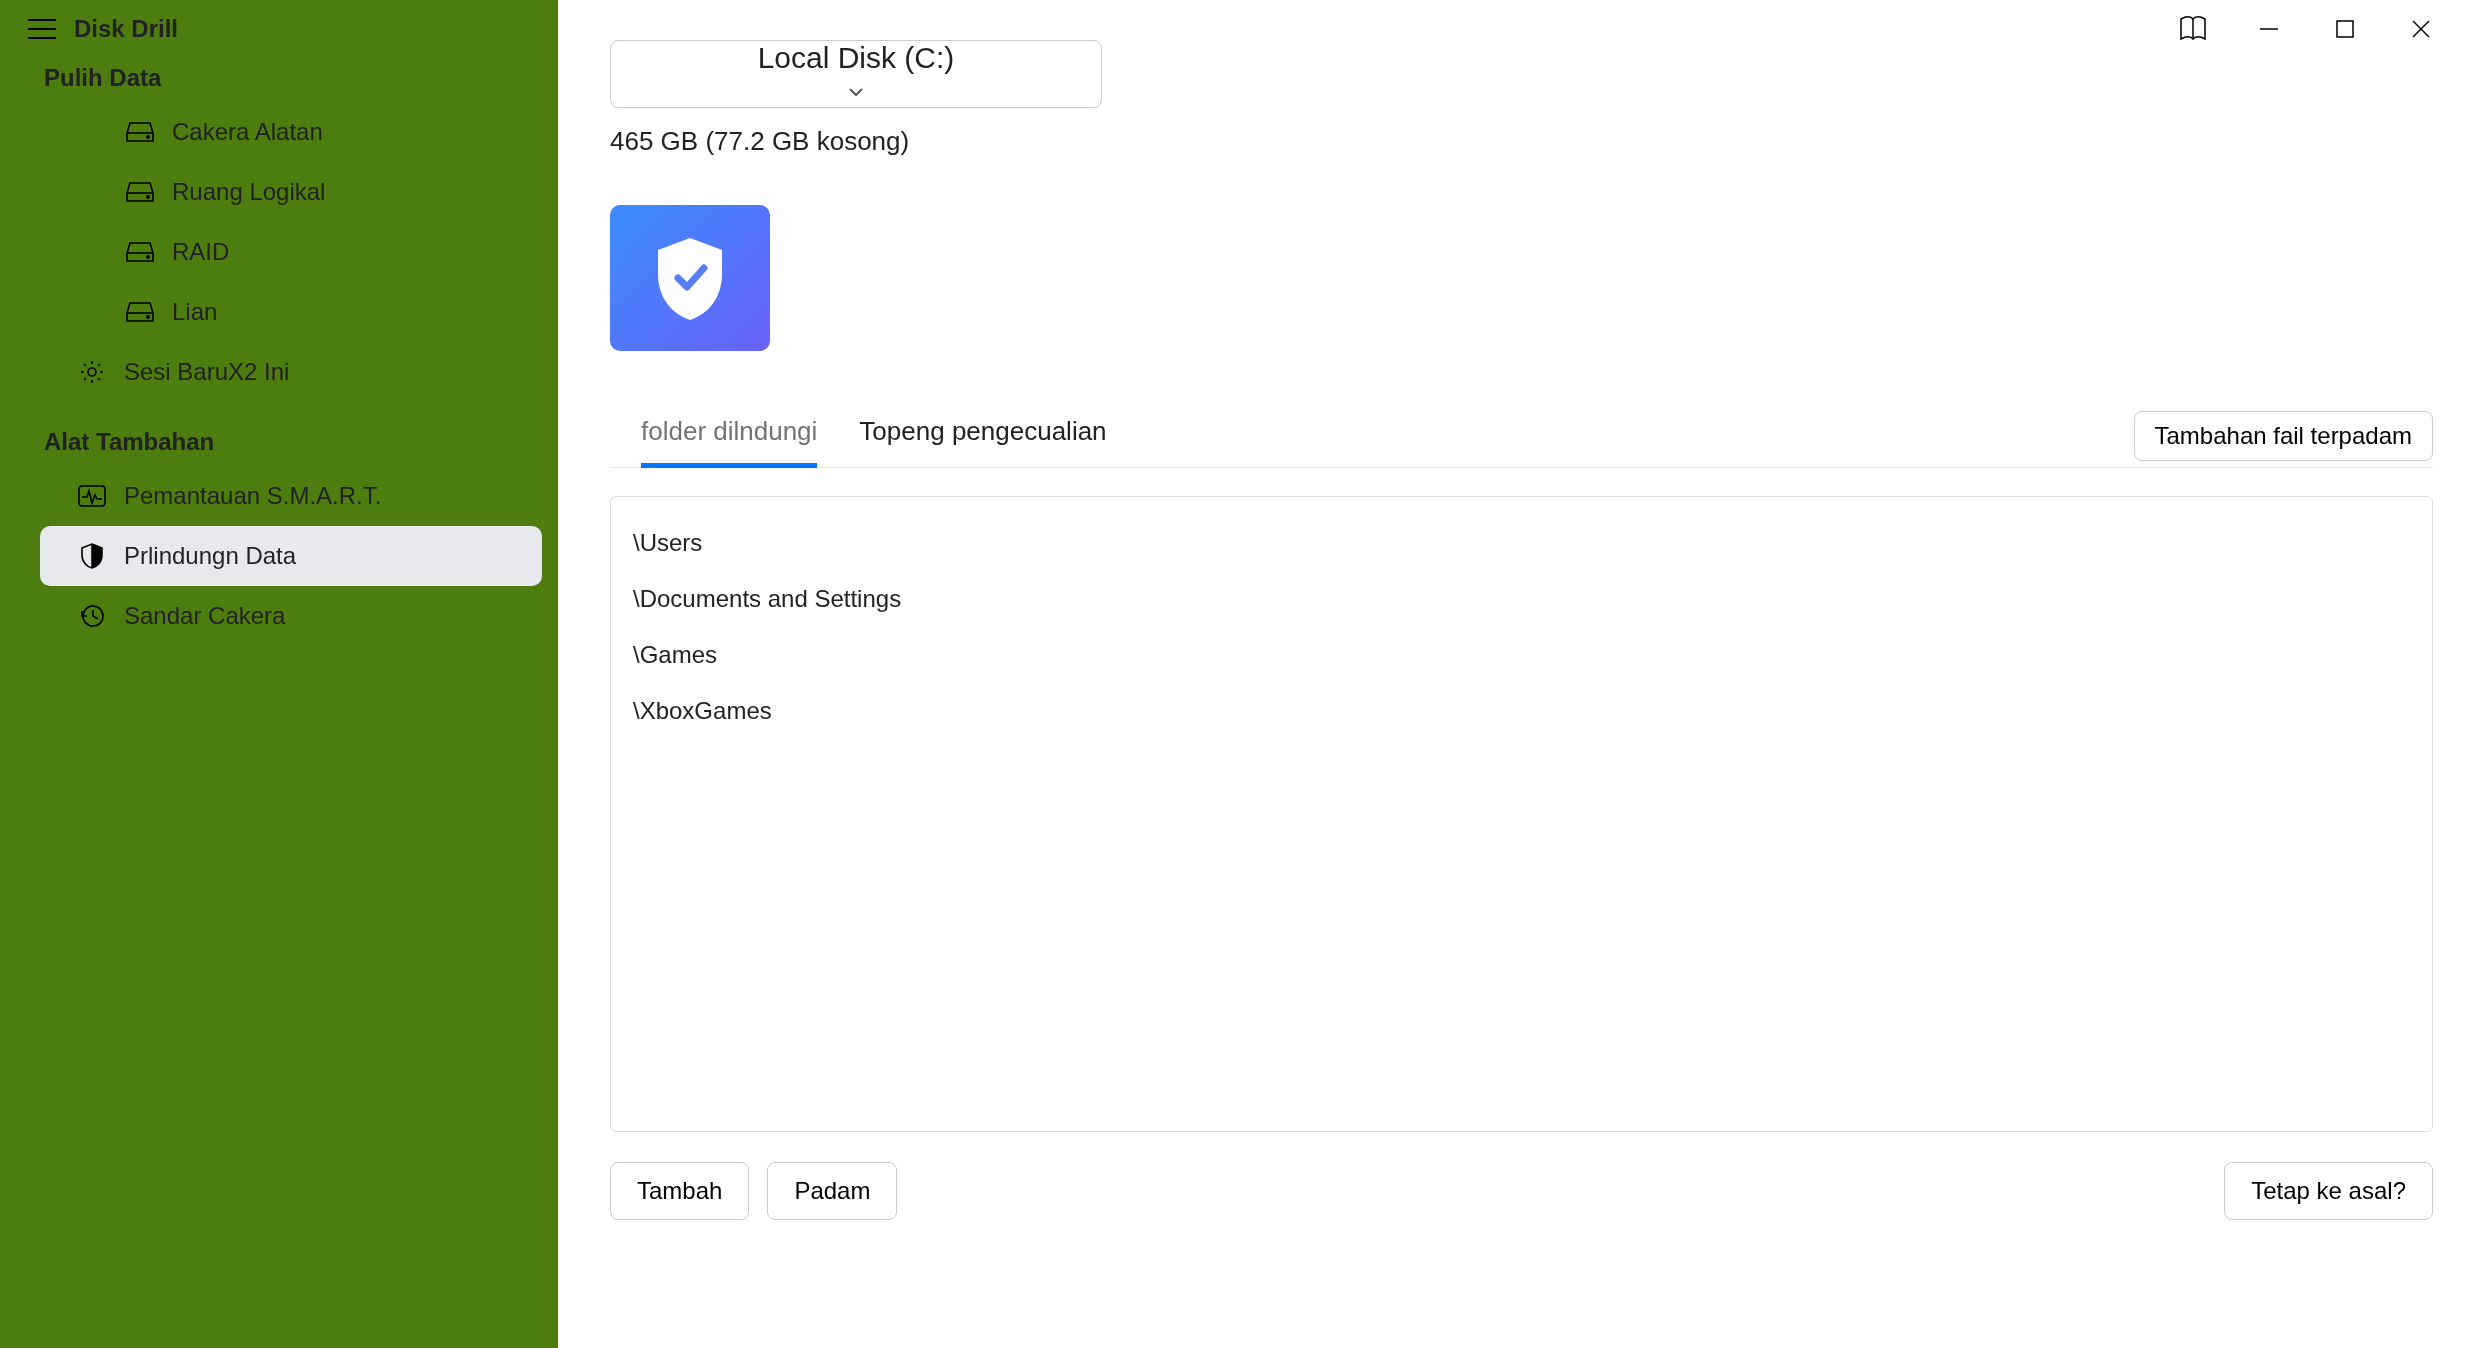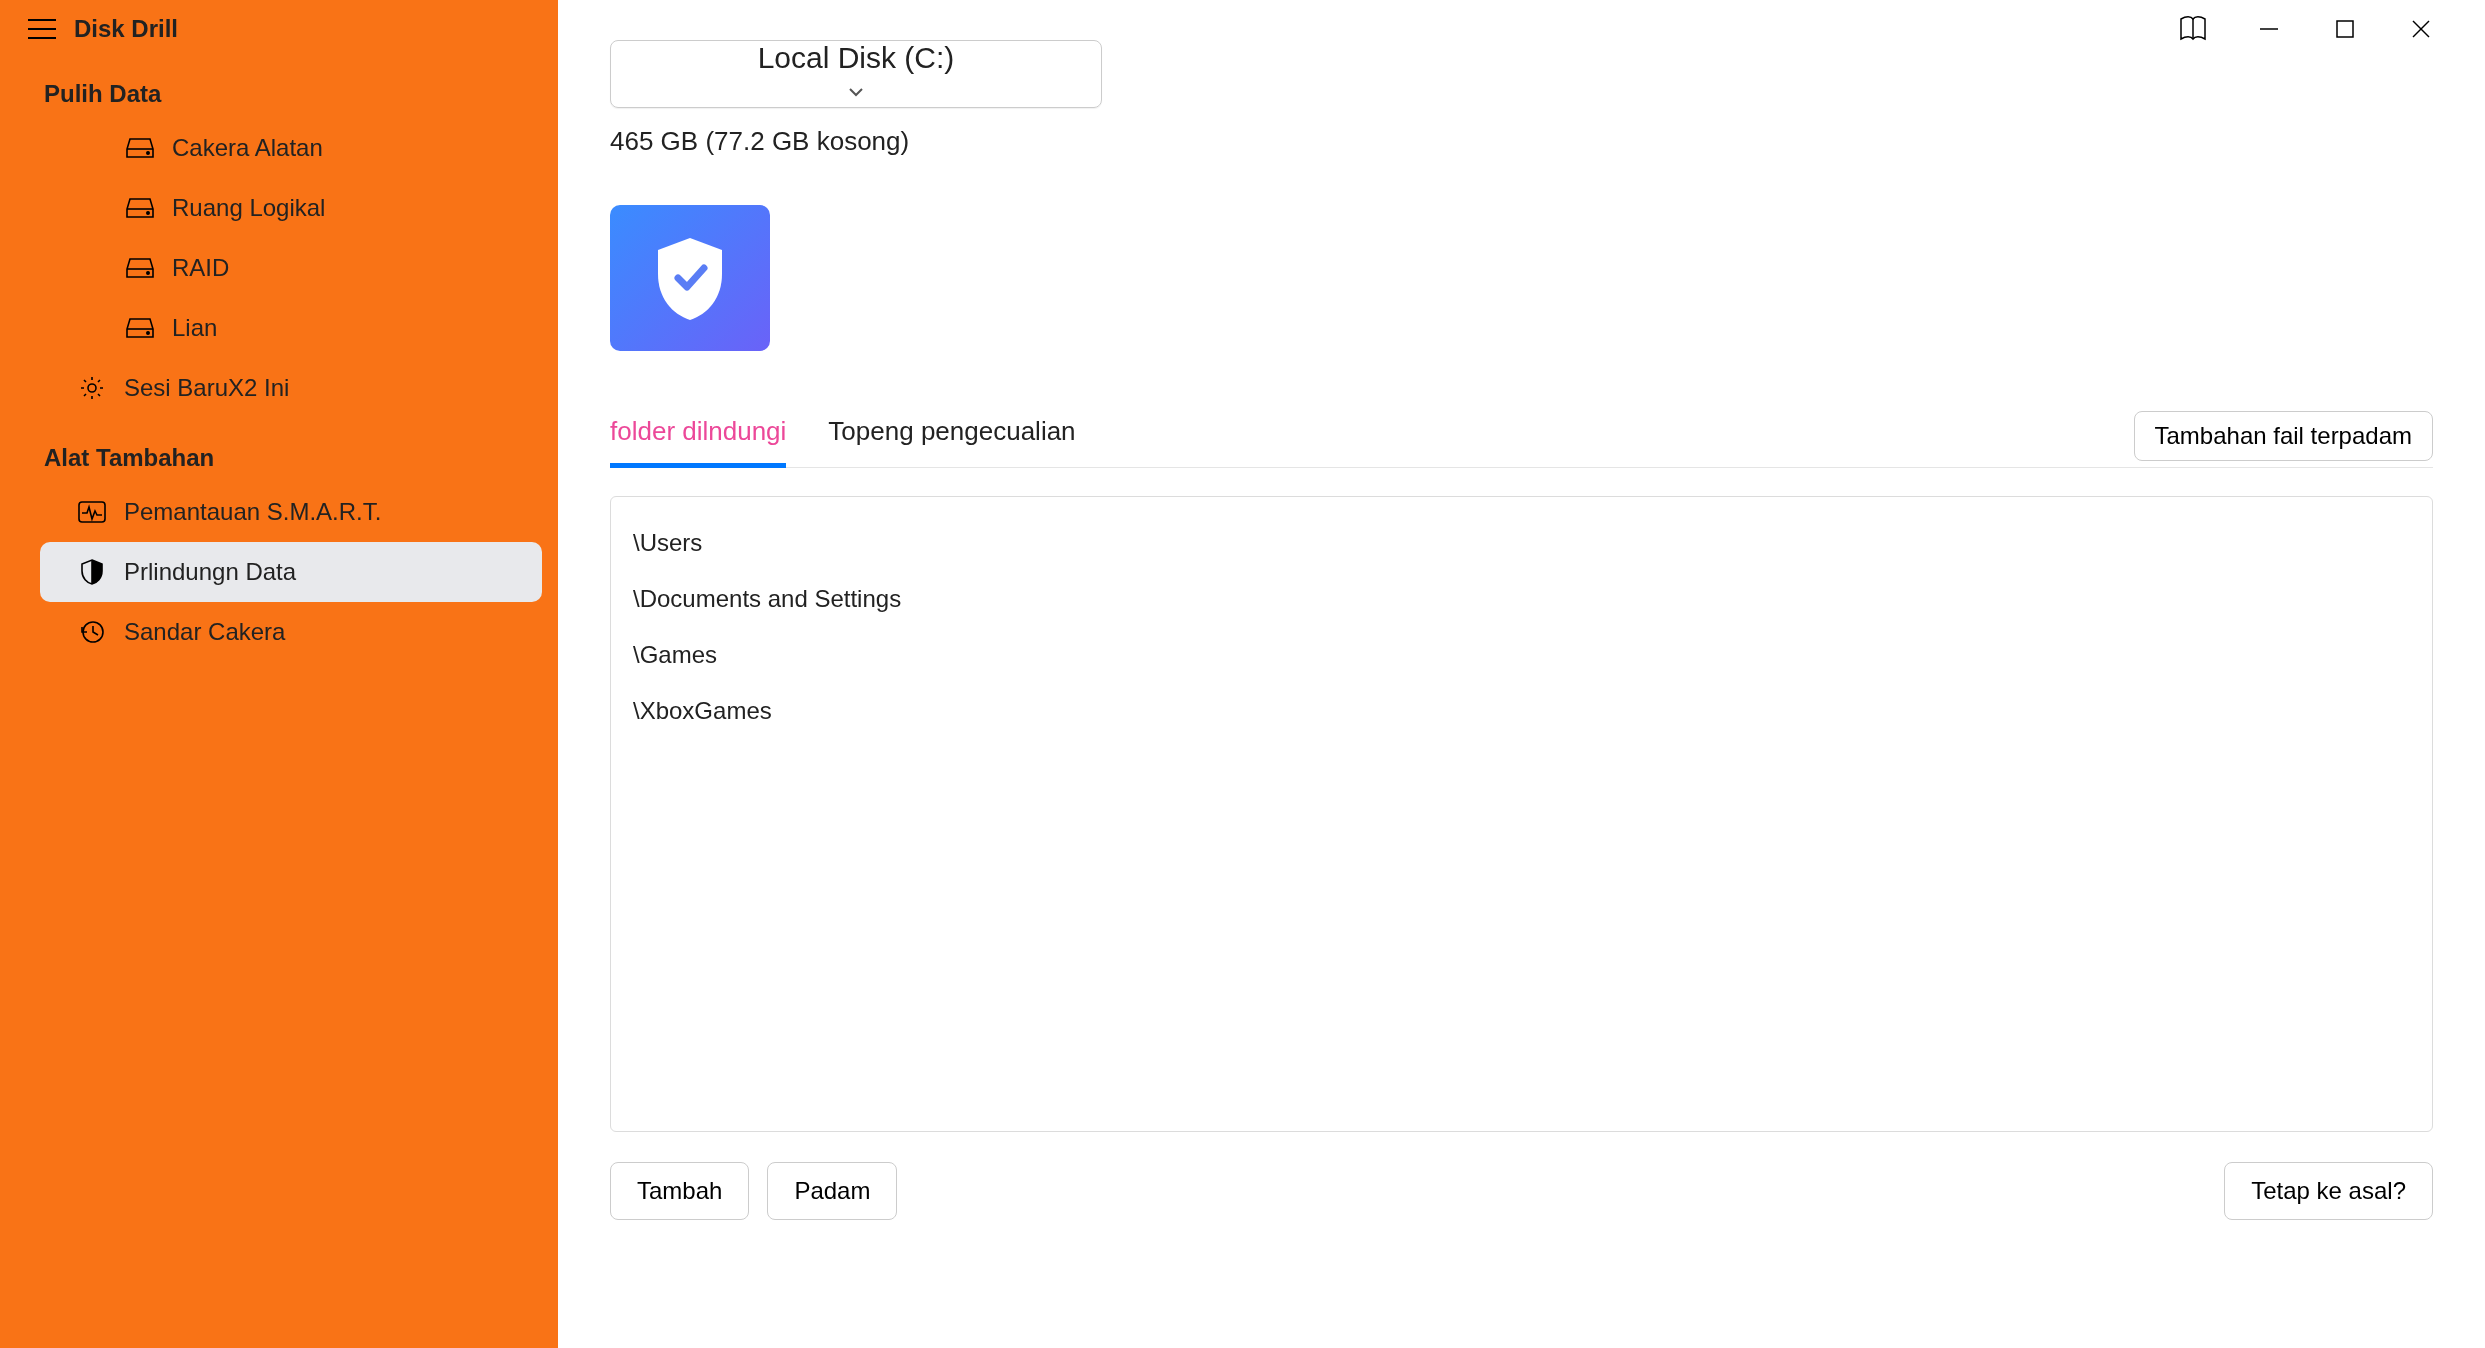--- a/index.html
+++ b/index.html
@@ -31,22 +31,22 @@
   
   .body {
     flex: 1;
     display: flex;
     min-height: 0;
   }
 
   
   .sidebar {
     width: 558px;
-    background: #f97316;
-    padding: 60px 16px 0 40px;
+    background: #4d7c0f;
+    padding: 44px 16px 0 40px;
     overflow: auto;
   }
   .sidebar-section-title {
     font-size: 24px; font-weight: 600;
     margin: 26px 0 10px 4px;
   }
   .sidebar-section-title.first { margin-top: 20px; }
 
   .sidebar-item {
     display: flex; align-items: center;
@@ -123,21 +123,21 @@
     margin-top: 60px;
     display: flex; align-items: flex-end; justify-content: space-between;
     border-bottom: 1px solid #e5e5e5;
   }
   .tabs { display: flex; gap: 42px; }
   .tab {
     font-size: 26px; padding-bottom: 16px; cursor: pointer;
     border-bottom: 5px solid transparent;
     position: relative; top: 1px;
   }
-  .tab.active { color: #ec4899; border-bottom-color: #0078ff; }
+  .tab.active { color: #737373; border-bottom-color: #0078ff; margin-left: 31px; }
   .tabs-action-btn {
     font-size: 24px; border: 1px solid #ccc; border-radius: 8px;
     padding: 10px 20px; margin-bottom: 6px; cursor: pointer; background: #fff;
   }
 
   .folder-panel {
     margin-top: 28px;
     border: 1px solid #dcdcdc;
     border-radius: 6px;
     height: 636px;

